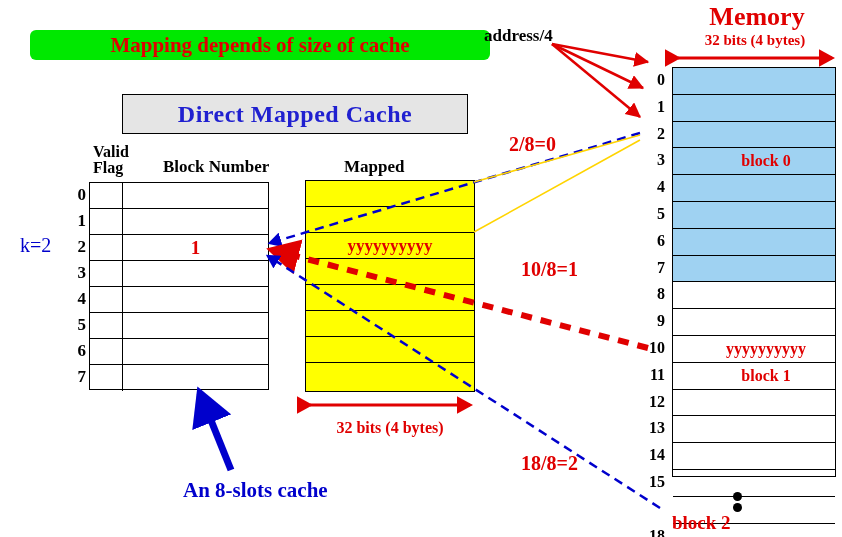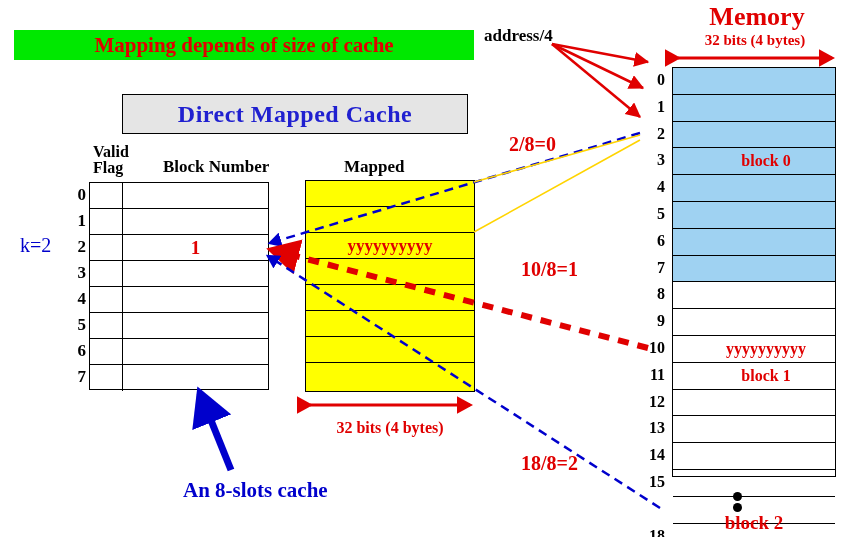--- a/index.html
+++ b/index.html
@@ -7,23 +7,23 @@
     width:842px;height:537px;
     background:#ffffff;
     font-family:"Liberation Serif", serif;
     position:relative;
     overflow:hidden;
   }
   .abs{position:absolute;}
 
   
   #green-banner{
-    left:14px;top:30px;width:460px;height:30px;
+    left:30px;top:30px;width:460px;height:30px;
     background:#00e800;
-    display:flex;align-items:center;justify-content:center;
+    display:flex;align-items:center;justify-content:center;border-radius:6px;
   }
   #green-banner span{
     color:#e00000;font-weight:bold;font-size:21px;
     font-family:"Liberation Serif", serif;
     white-space:nowrap;
   }
 
   
   #title-box{
     left:122px;top:94px;width:344px;height:38px;
@@ -93,21 +93,21 @@
   #mem-table{left:672px;top:67px;width:164px;height:410px;
      border:1px solid #000;box-sizing:border-box;}
   #mem-table .mrow{height:26.8px;box-sizing:border-box;border-bottom:1px solid #000;
      display:flex;align-items:center;justify-content:center;
      font-size:16px;font-weight:bold;color:#e00000;padding-left:24px;}
   #mem-table .mrow.blue{background:#9fd2f2;}
   #mem-table .mrow:last-child{border-bottom:none;}
 
   .mem-index{left:643px;width:22px;text-align:right;font-size:16px;font-weight:bold;color:#000;}
 
-  #block2-label{left:672px;top:512px;width:164px;text-align:center;
+  #block2-label{left:672px;top:512px;width:164px;
      font-size:19px;font-weight:bold;color:#e00000;}
 
   .dot{width:9px;height:9px;border-radius:50%;background:#000;position:absolute;}
 
   
   .divlabel{color:#e00000;font-weight:bold;font-size:20px;}
   #div0{left:509px;top:133px;}
   #div1{left:521px;top:258px;}
   #div2{left:521px;top:452px;}
   #addr-label{left:484px;top:26px;font-size:17px;font-weight:bold;color:#000;}

